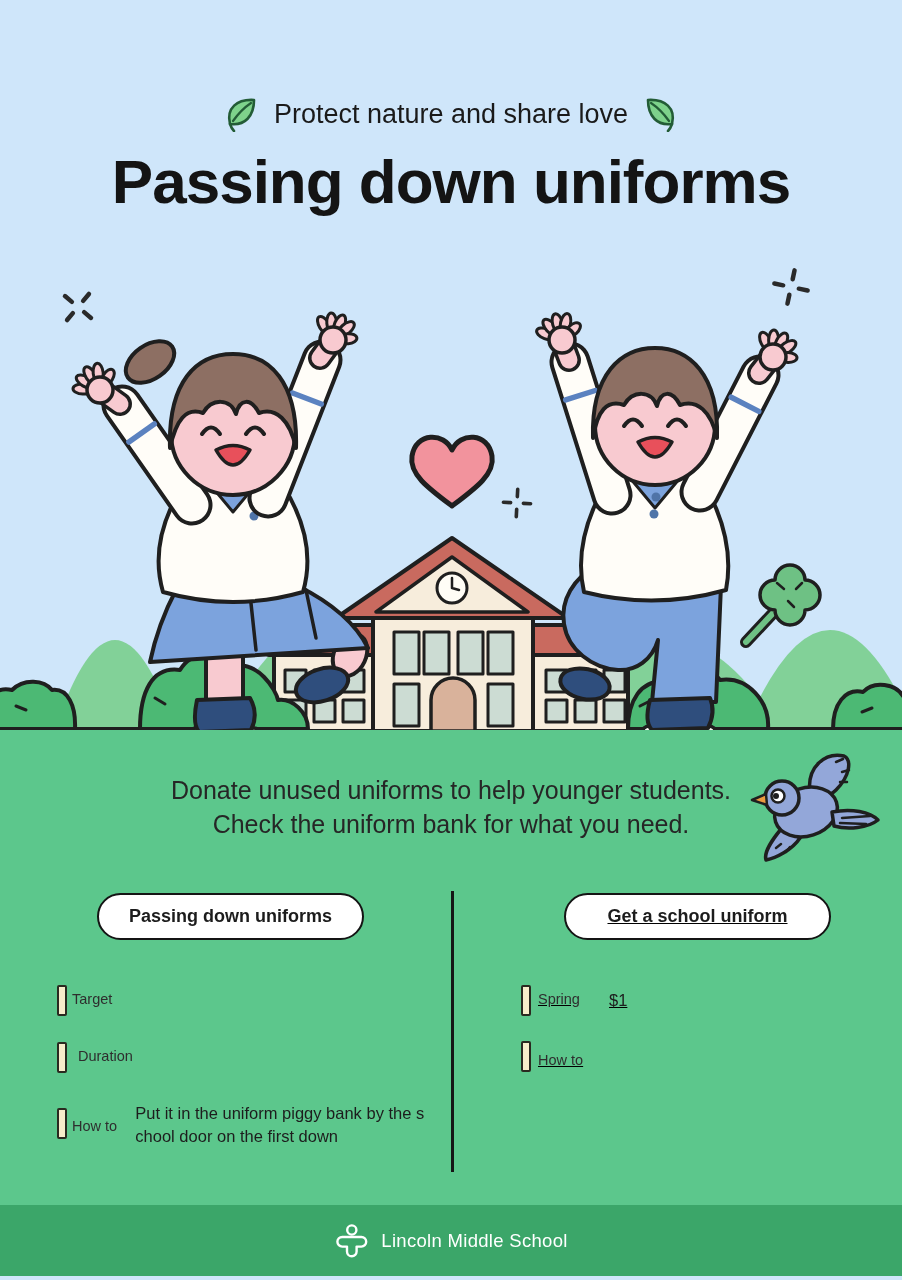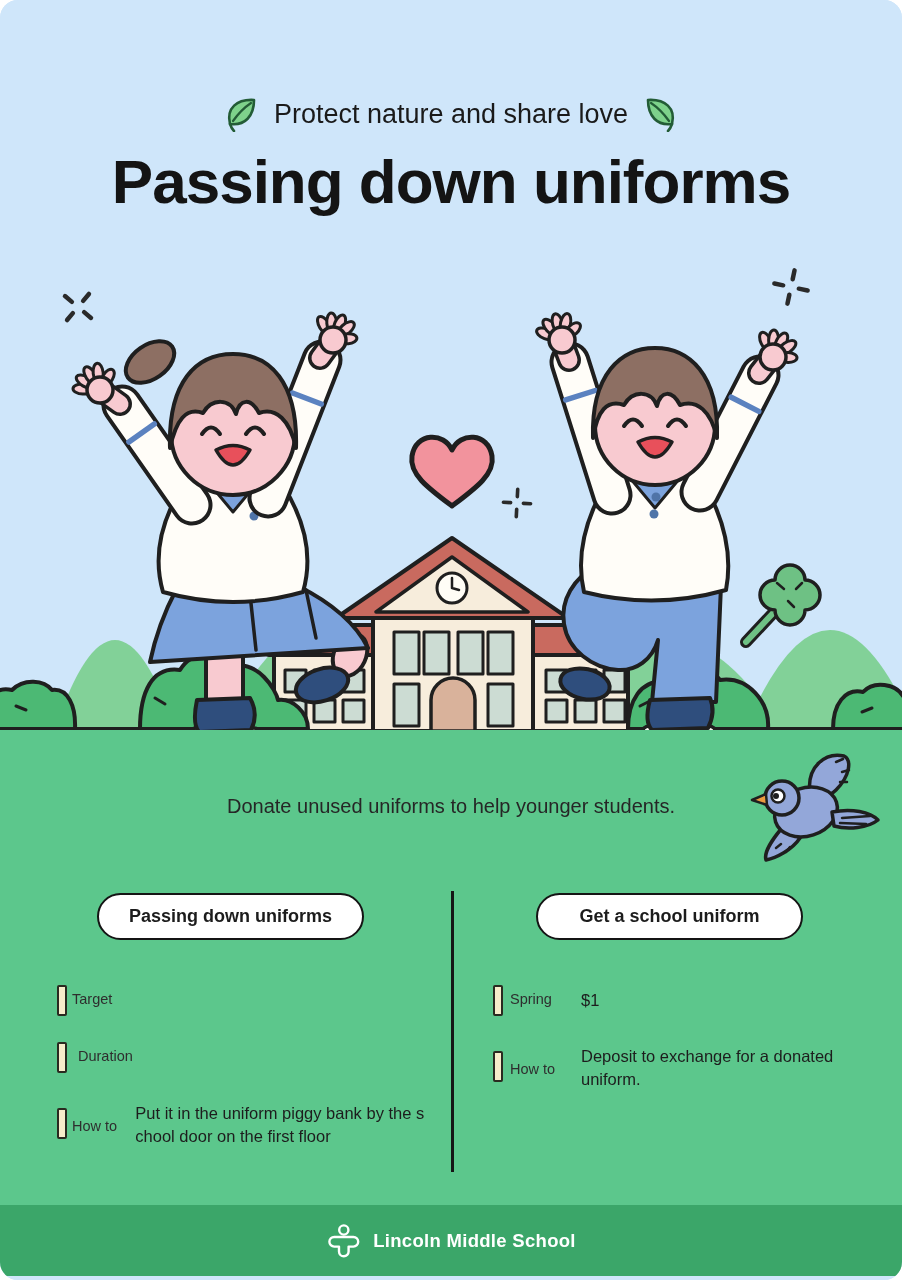--- a/index.html
+++ b/index.html
@@ -3,21 +3,21 @@
 <meta charset="utf-8">
 <style>
   :root{
     --sky:#cfe6fa; --green:#5cc78c; --footer-green:#3ba669; --ink:#1f1f1f;
     --heart-pink:#f2939d; --uniform-blue:#7ca3dd; --navy:#2f4e7d; --skin:#f8cad0;
     --hair-brown:#8d6f63; --wall-cream:#f7eddc; --roof-red:#c96a5f;
     --marker-cream:#f7edca; --bush-green:#4cb974; --mound-green:#82d198; --bird-blue:#93a7d9;
   }
   html,body{margin:0;padding:0;background:#fff;}
   .poster{position:relative;width:902px;height:1280px;overflow:hidden;
-    font-family:"Liberation Sans",sans-serif;background:var(--sky);border-radius:18px;}
+    font-family:"Liberation Sans",sans-serif;background:var(--sky);}
   .sky{position:absolute;top:0;left:0;width:902px;height:730px;background:var(--sky);}
   .green{position:absolute;top:730px;left:0;width:902px;height:475px;background:var(--green);}
   .footer{position:absolute;top:1205px;left:0;width:902px;height:71px;background:var(--footer-green);
     display:flex;align-items:center;justify-content:center;gap:11px;}
   .strip{position:absolute;top:1276px;left:0;width:902px;height:4px;background:var(--sky);}
 
   .tagline-row{position:absolute;top:96px;left:0;width:902px;display:flex;
     justify-content:center;align-items:center;gap:16px;}
   .tagline{font-size:27px;color:#1a1a1a;}
   .leaf-flip{transform:scaleX(-1);}
@@ -25,43 +25,43 @@
     font-size:62px;font-weight:700;letter-spacing:-1px;color:#141414;}
 
   .illustration{position:absolute;left:0;top:240px;}
   .s-ink{stroke:var(--ink);stroke-linejoin:round;stroke-linecap:round;}
   .f-skin{fill:var(--skin);} .f-hair{fill:var(--hair-brown);} .f-blue{fill:var(--uniform-blue);}
   .f-navy{fill:var(--navy);} .f-white{fill:#fffdf8;} .f-cream{fill:var(--wall-cream);}
   .f-roof{fill:var(--roof-red);} .f-bush{fill:var(--bush-green);} .f-mound{fill:var(--mound-green);}
   .f-heart{fill:var(--heart-pink);} .f-bird{fill:var(--bird-blue);} .f-window{fill:#ccdcd3;}
   .f-door{fill:#d9b29b;} .f-none{fill:none;} .f-mouth{fill:#e8505b;} .f-clover{fill:#6ec184;}
 
-  .intro{margin:0;padding-top:60px;text-align:center;font-size:20px;line-height:33.5px;color:#262626;}
+  .intro{margin:0;padding-top:44px;text-align:center;font-size:25px;line-height:33.5px;color:#262626;}
   .bird-svg{position:absolute;left:748px;top:20px;}
 
   .col{position:absolute;top:163px;width:370px;}
-  .col-left{left:57px;} .col-right{left:491px;}
+  .col-left{left:57px;} .col-right{left:519px;text-decoration:underline;}
   .divider{position:absolute;left:451px;top:161px;width:3px;height:281px;background:#161616;}
   .pill{box-sizing:border-box;width:267px;height:47px;background:#fff;border:2.5px solid #141414;
     border-radius:24px;text-align:center;line-height:42px;font-size:18px;font-weight:700;color:#1c1c1c;}
   .col-left .pill{margin-left:40px;} .col-right .pill{margin-left:45px;}
   .row{display:flex;align-items:flex-start;}
   .row1{margin-top:45px;} .row2{margin-top:26px;gap:6px;} .row3{margin-top:25px;align-items:center;}
   .marker{flex:0 0 auto;box-sizing:border-box;width:10px;height:31px;background:var(--marker-cream);
     border:2px solid #2a2a20;border-radius:2px;}
   .col-right .marker{margin-left:2px;}
   .label{font-size:14.5px;color:#2e2e2e;padding-top:6px;}
   .col-left .label{width:66px;margin-left:5px;}
   .col-right .label{width:71px;margin-left:7px;}
   .value{font-size:16.5px;color:#1d1d1d;line-height:23px;padding-top:4px;}
   .col-left .value{width:304px;}
   .col-left .row3 .value{word-break:break-all;}
   .col-right .value{width:264px;}
 
-  .footer-name{font-size:18.5px;font-weight:700;color:#fff;letter-spacing:.3px;}
+  .footer-name{font-size:18.5px;font-weight:400;color:#fff;letter-spacing:.3px;}
 </style>
 </head>
 <body>
 
 <div class="poster">
 
   <div class="sky"></div>
 
   <div class="tagline-row">
     <svg width="34" height="36" viewBox="0 0 34 36">
@@ -269,20 +269,21 @@
           <line x1="0" y1="8" x2="0" y2="17"></line>
         <line x1="-17" y1="0" x2="-8" y2="0"></line>
           <line x1="8" y1="0" x2="17" y2="0"></line>
       </g>
     </g>
   </svg>
 
   <div class="green">
     <p class="intro">
       <span>Donate unused uniforms to help younger students.</span><br>
+      <span>Check the uniform bank for what you need.</span>
     </p>
 
     <svg class="bird-svg" width="140" height="120" viewBox="0 0 140 120">
       <path d="M62,44 C58,16 78,2 96,6 C104,10 102,26 88,40 C80,48 68,50 62,44 Z" class="f-bird s-ink" stroke-width="3.5"></path>
       <g class="f-none s-ink" stroke-width="2.5">
         <path d="M88,12 L95,9"></path>
           <path d="M94,22 L101,20"></path>
           <path d="M92,32 L99,32"></path>
       </g>
       <path d="M34,78 C22,92 16,104 18,110 C28,108 44,100 52,88 Z" class="f-bird s-ink" stroke-width="3.5"></path>
@@ -310,35 +311,34 @@
         <span class="marker"></span>
         <span class="label">Target</span>
       </div>
       <div class="row row2">
         <span class="marker"></span>
         <span class="label">Duration</span>
       </div>
       <div class="row row3">
         <span class="marker"></span>
         <span class="label">How to</span>
-        <span class="value">Put it in the uniform piggy bank by the school door on the first floor</span>
+        <span class="value">Put it in the uniform piggy bank by the school door on the first down</span>
       </div>
     </div>
 
     <div class="col col-right">
       <div class="pill">Get a school uniform</div>
       <div class="row row1">
         <span class="marker"></span>
         <span class="label">Spring</span>
         <span class="value">$1</span>
       </div>
       <div class="row row3">
         <span class="marker"></span>
         <span class="label">How to</span>
-        <span class="value">Deposit to exchange for a donated uniform.</span>
       </div>
     </div>
   </div>
 
   <div class="footer">
     <svg width="36" height="34" viewBox="0 0 36 34">
       <circle cx="17.8" cy="6" r="4.6" fill="none" stroke="#fff" stroke-width="2.4"></circle>
       <path d="M13,13 H8.2 A4.8,4.8 0 1 0 8.2,22.6 H13 V27.4 A4.8,4.8 0 1 0 22.6,27.4 V22.6 H27.4 A4.8,4.8 0 1 0 27.4,13 H22.6 Z" fill="none" stroke="#fff" stroke-width="2.4" stroke-linejoin="round"></path>
     </svg>
     <span class="footer-name">Lincoln Middle School</span>

